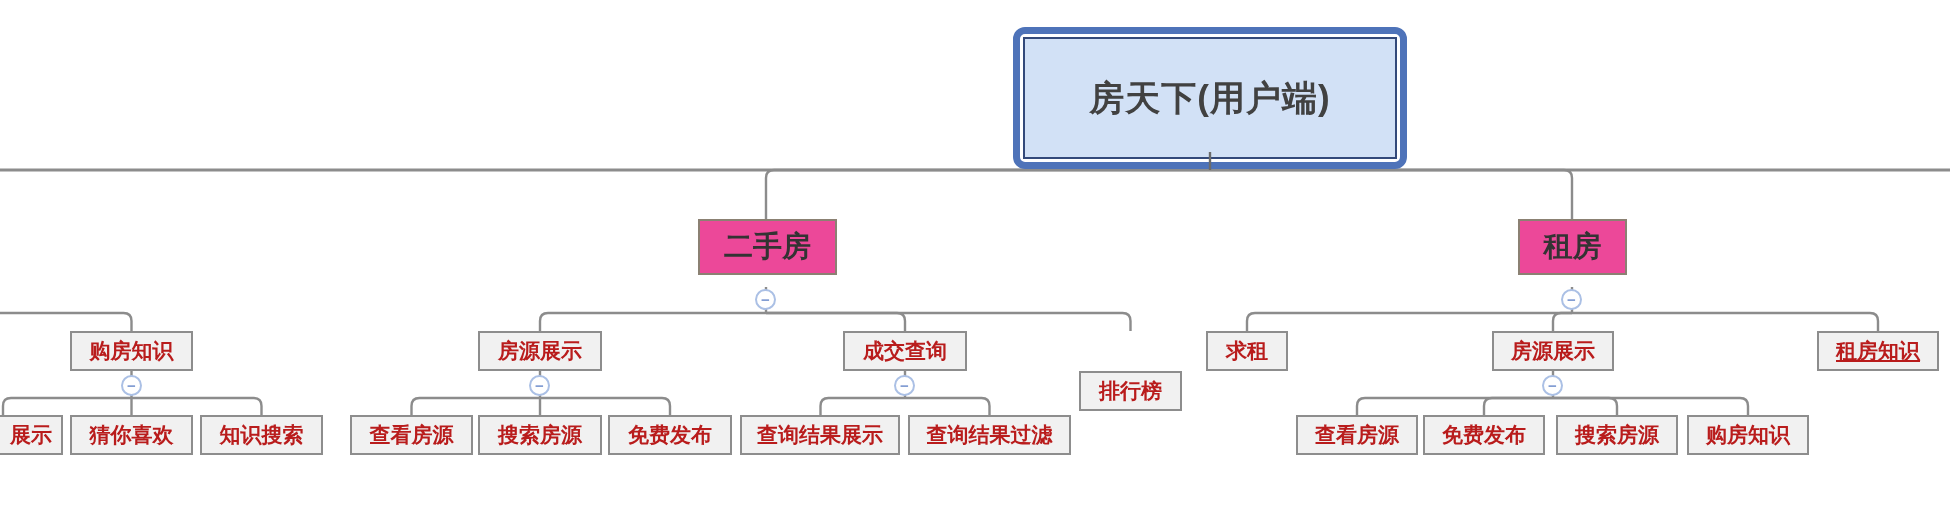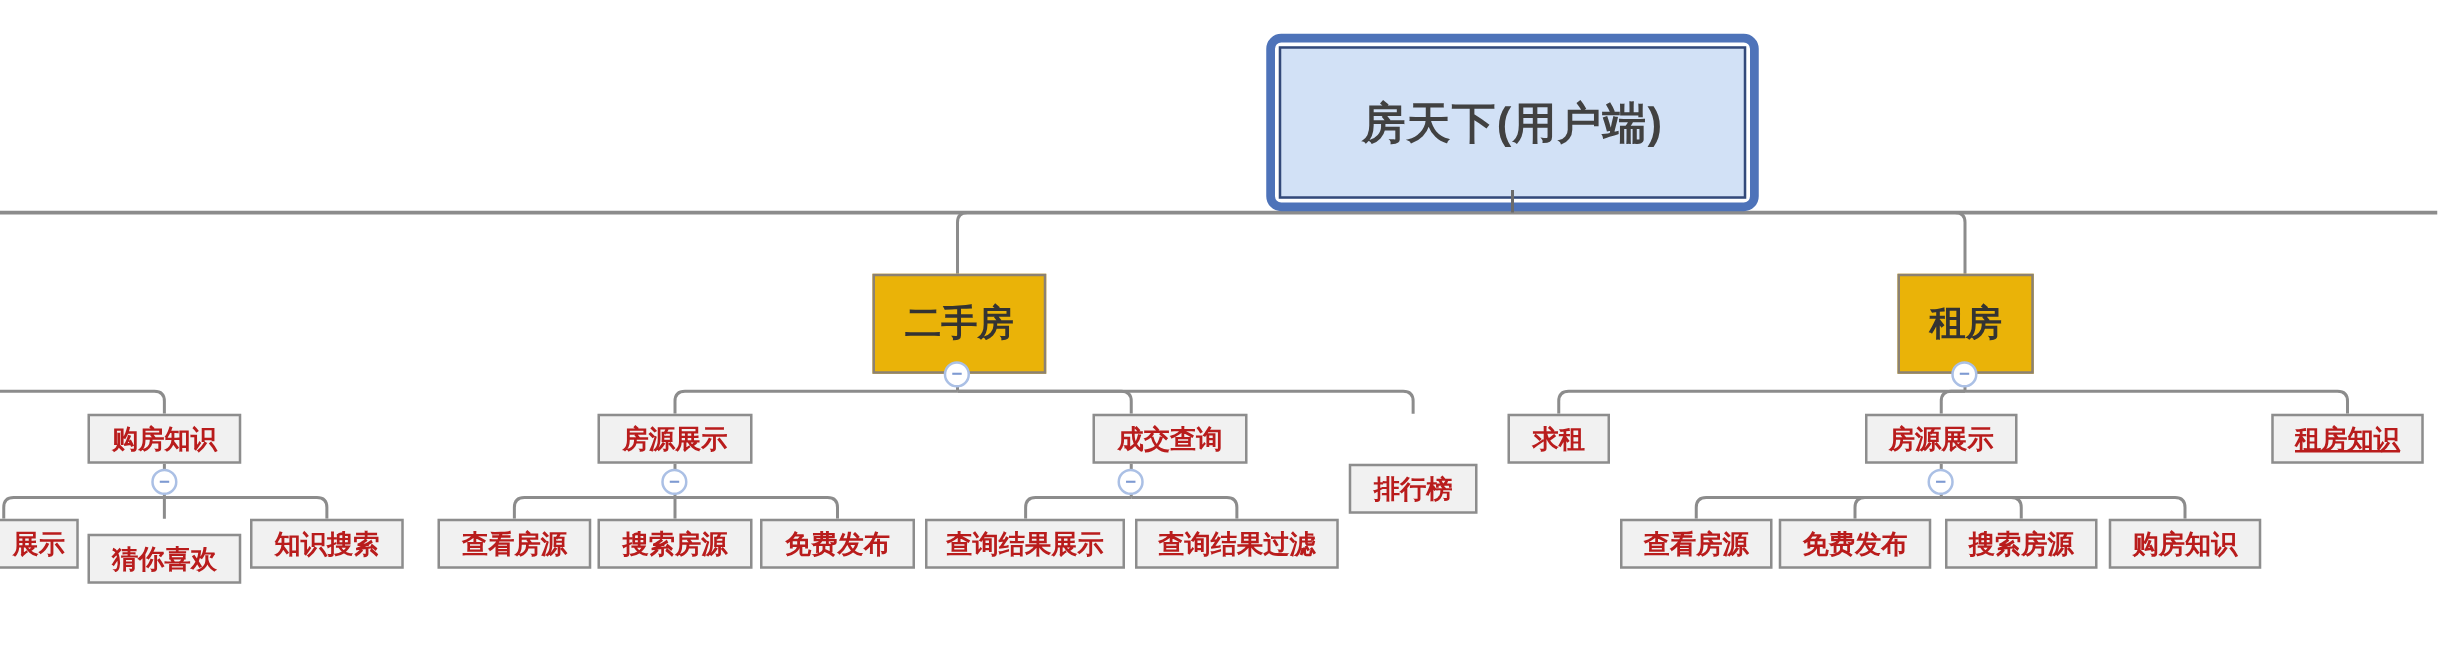--- a/index.html
+++ b/index.html
@@ -3,21 +3,21 @@
 <meta charset="utf-8">
 <style>
   html,body{margin:0;padding:0;background:#ffffff;}
   body{width:1950px;height:530px;overflow:hidden;position:relative;
        font-family:"Liberation Sans","DejaVu Sans",sans-serif;}
   #canvas{position:absolute;left:0;top:0;width:1950px;height:530px;overflow:hidden;background:#ffffff;}
   svg.wires{position:absolute;left:0;top:0;pointer-events:none;}
   .node{position:absolute;box-sizing:border-box;display:flex;align-items:center;justify-content:center;
         background:#f1f1f1;border:2px solid #8d8d8d;color:#b91c1c;
         font-weight:600;font-size:21px;white-space:nowrap;height:40px;}
-  .lvl2{background:#eab308;border:2px solid #8b8173;font-size:29px;font-weight:700;color:#333;height:80px;}
+  .lvl2{background:#ec4899;border:2px solid #8b8173;font-size:29px;font-weight:700;color:#333;height:56px;}
   .cut{justify-content:flex-end;padding-right:9px;}
   .root-outer{position:absolute;left:1013px;top:27px;width:394px;height:142px;box-sizing:border-box;
               border:7px solid #4e73b9;border-radius:12px;background:#ffffff;padding:3px;text-align:right;}
   .root-inner{width:100%;height:100%;box-sizing:border-box;border:2px solid #33497a;background:#d2e1f6;
               display:flex;align-items:center;justify-content:center;
               font-size:35px;font-weight:700;color:#414141;letter-spacing:1px;}
   .collapse{position:absolute;width:21px;height:21px;border-radius:50%;box-sizing:border-box;
             background:#ffffff;border:2px solid #abc0e5;color:#7e9ad2;
             font-size:15px;font-weight:700;line-height:1;display:flex;align-items:center;justify-content:center;
             padding:0;cursor:pointer;}
@@ -74,28 +74,28 @@
 
   <svg class="wires" width="1950" height="530" style="z-index:5">
     <path d="M1210 152 V170" stroke="#6b6b6b" stroke-width="2.4" fill="none"></path>
   </svg>
 
   <div class="node lvl2" style="left:698px;top:219px;width:139px;">二手房</div>
   <div class="node lvl2" style="left:1518px;top:219px;width:109px;">租房</div>
 
   <div class="node" style="left:70px;top:331px;width:123px;">购房知识</div>
   <div class="node" style="left:478px;top:331px;width:124px;">房源展示</div>
-  <div class="node" style="left:843px;top:331px;width:124px;margin-left:31px;">成交查询</div>
+  <div class="node" style="left:843px;top:331px;width:124px;">成交查询</div>
   <div class="node" style="left:1079px;top:331px;width:103px;margin-top:40px;">排行榜</div>
   <div class="node" style="left:1206px;top:331px;width:82px;">求租</div>
   <div class="node" style="left:1492px;top:331px;width:122px;">房源展示</div>
   <div class="node" style="left:1817px;top:331px;width:122px;text-decoration:underline;">租房知识</div>
 
   <div class="node cut" style="left:-49px;top:415px;width:112px;">展示</div>
-  <div class="node" style="left:70px;top:415px;width:123px;margin-top:12px;">猜你喜欢</div>
+  <div class="node" style="left:70px;top:415px;width:123px;">猜你喜欢</div>
   <div class="node" style="left:200px;top:415px;width:123px;text-align:right;">知识搜索</div>
   <div class="node" style="left:350px;top:415px;width:123px;">查看房源</div>
   <div class="node" style="left:478px;top:415px;width:124px;">搜索房源</div>
   <div class="node" style="left:608px;top:415px;width:124px;">免费发布</div>
   <div class="node" style="left:740px;top:415px;width:160px;">查询结果展示</div>
   <div class="node" style="left:908px;top:415px;width:163px;">查询结果过滤</div>
   <div class="node" style="left:1296px;top:415px;width:122px;">查看房源</div>
   <div class="node" style="left:1423px;top:415px;width:122px;">免费发布</div>
   <div class="node" style="left:1556px;top:415px;width:122px;">搜索房源</div>
   <div class="node" style="left:1687px;top:415px;width:122px;">购房知识</div>

